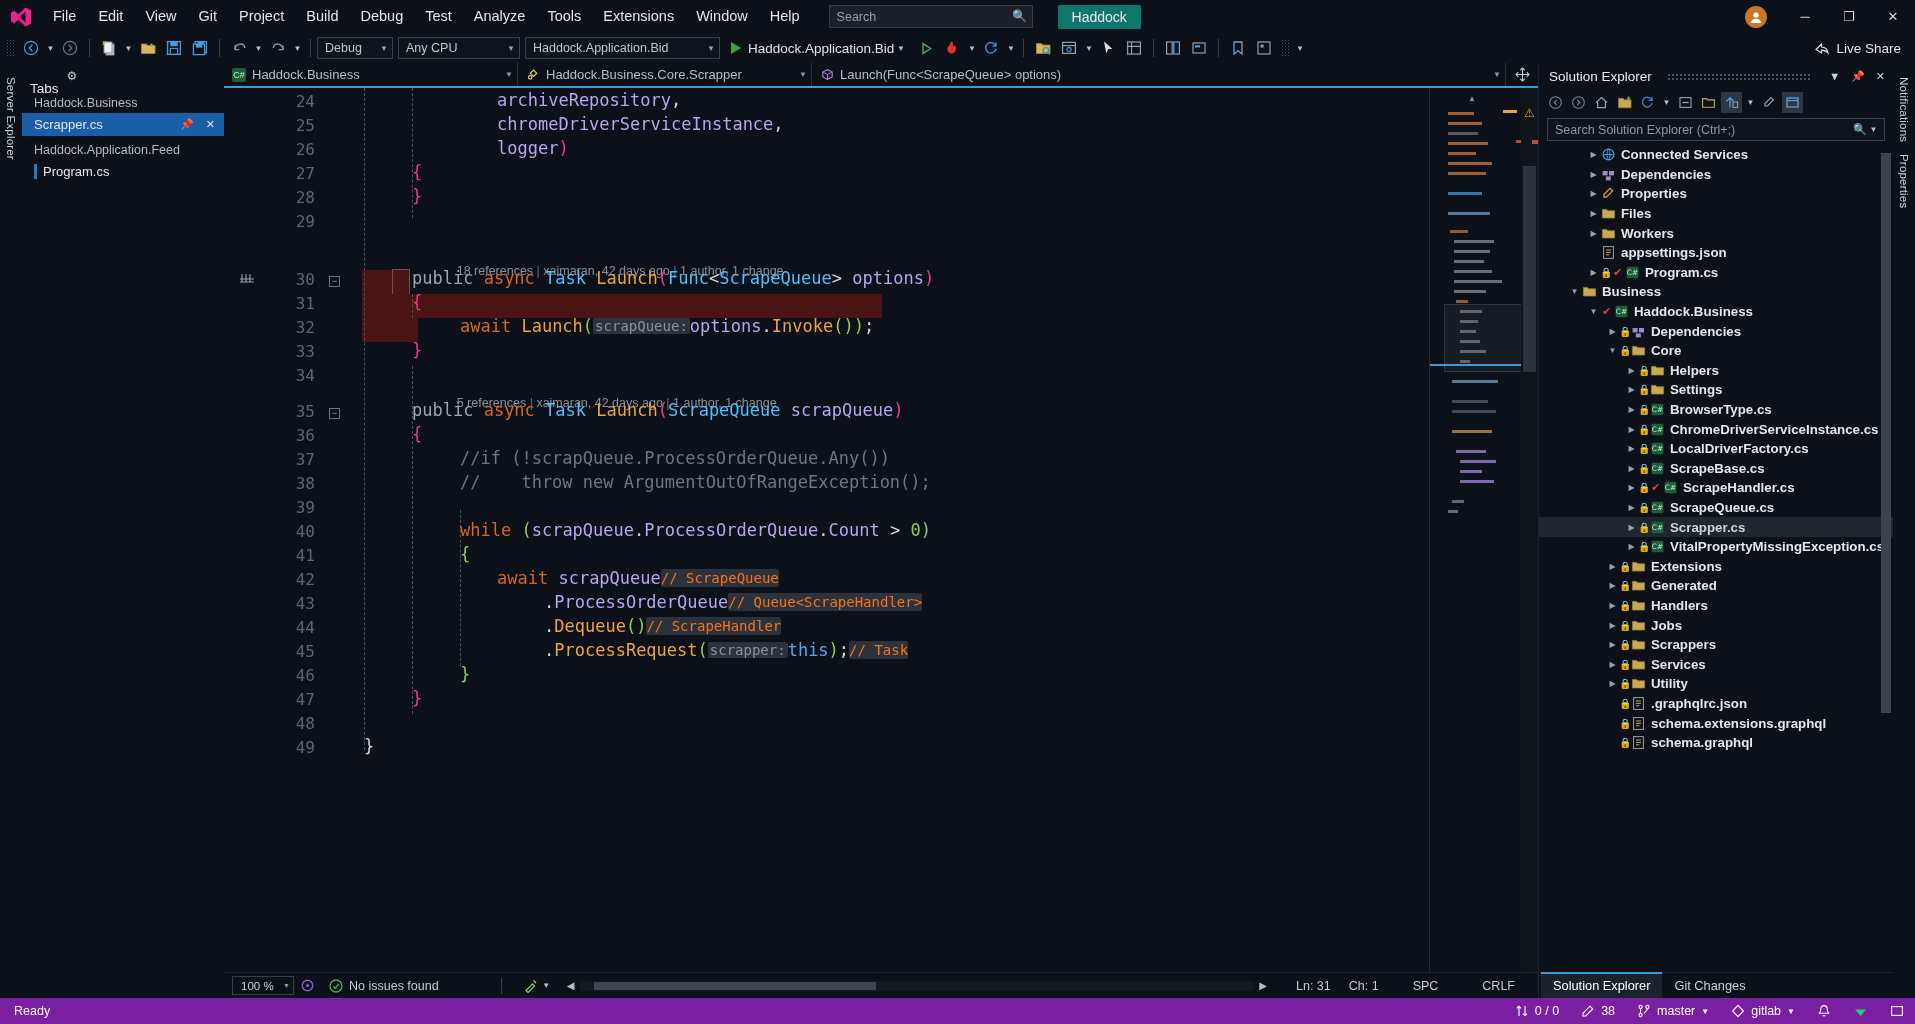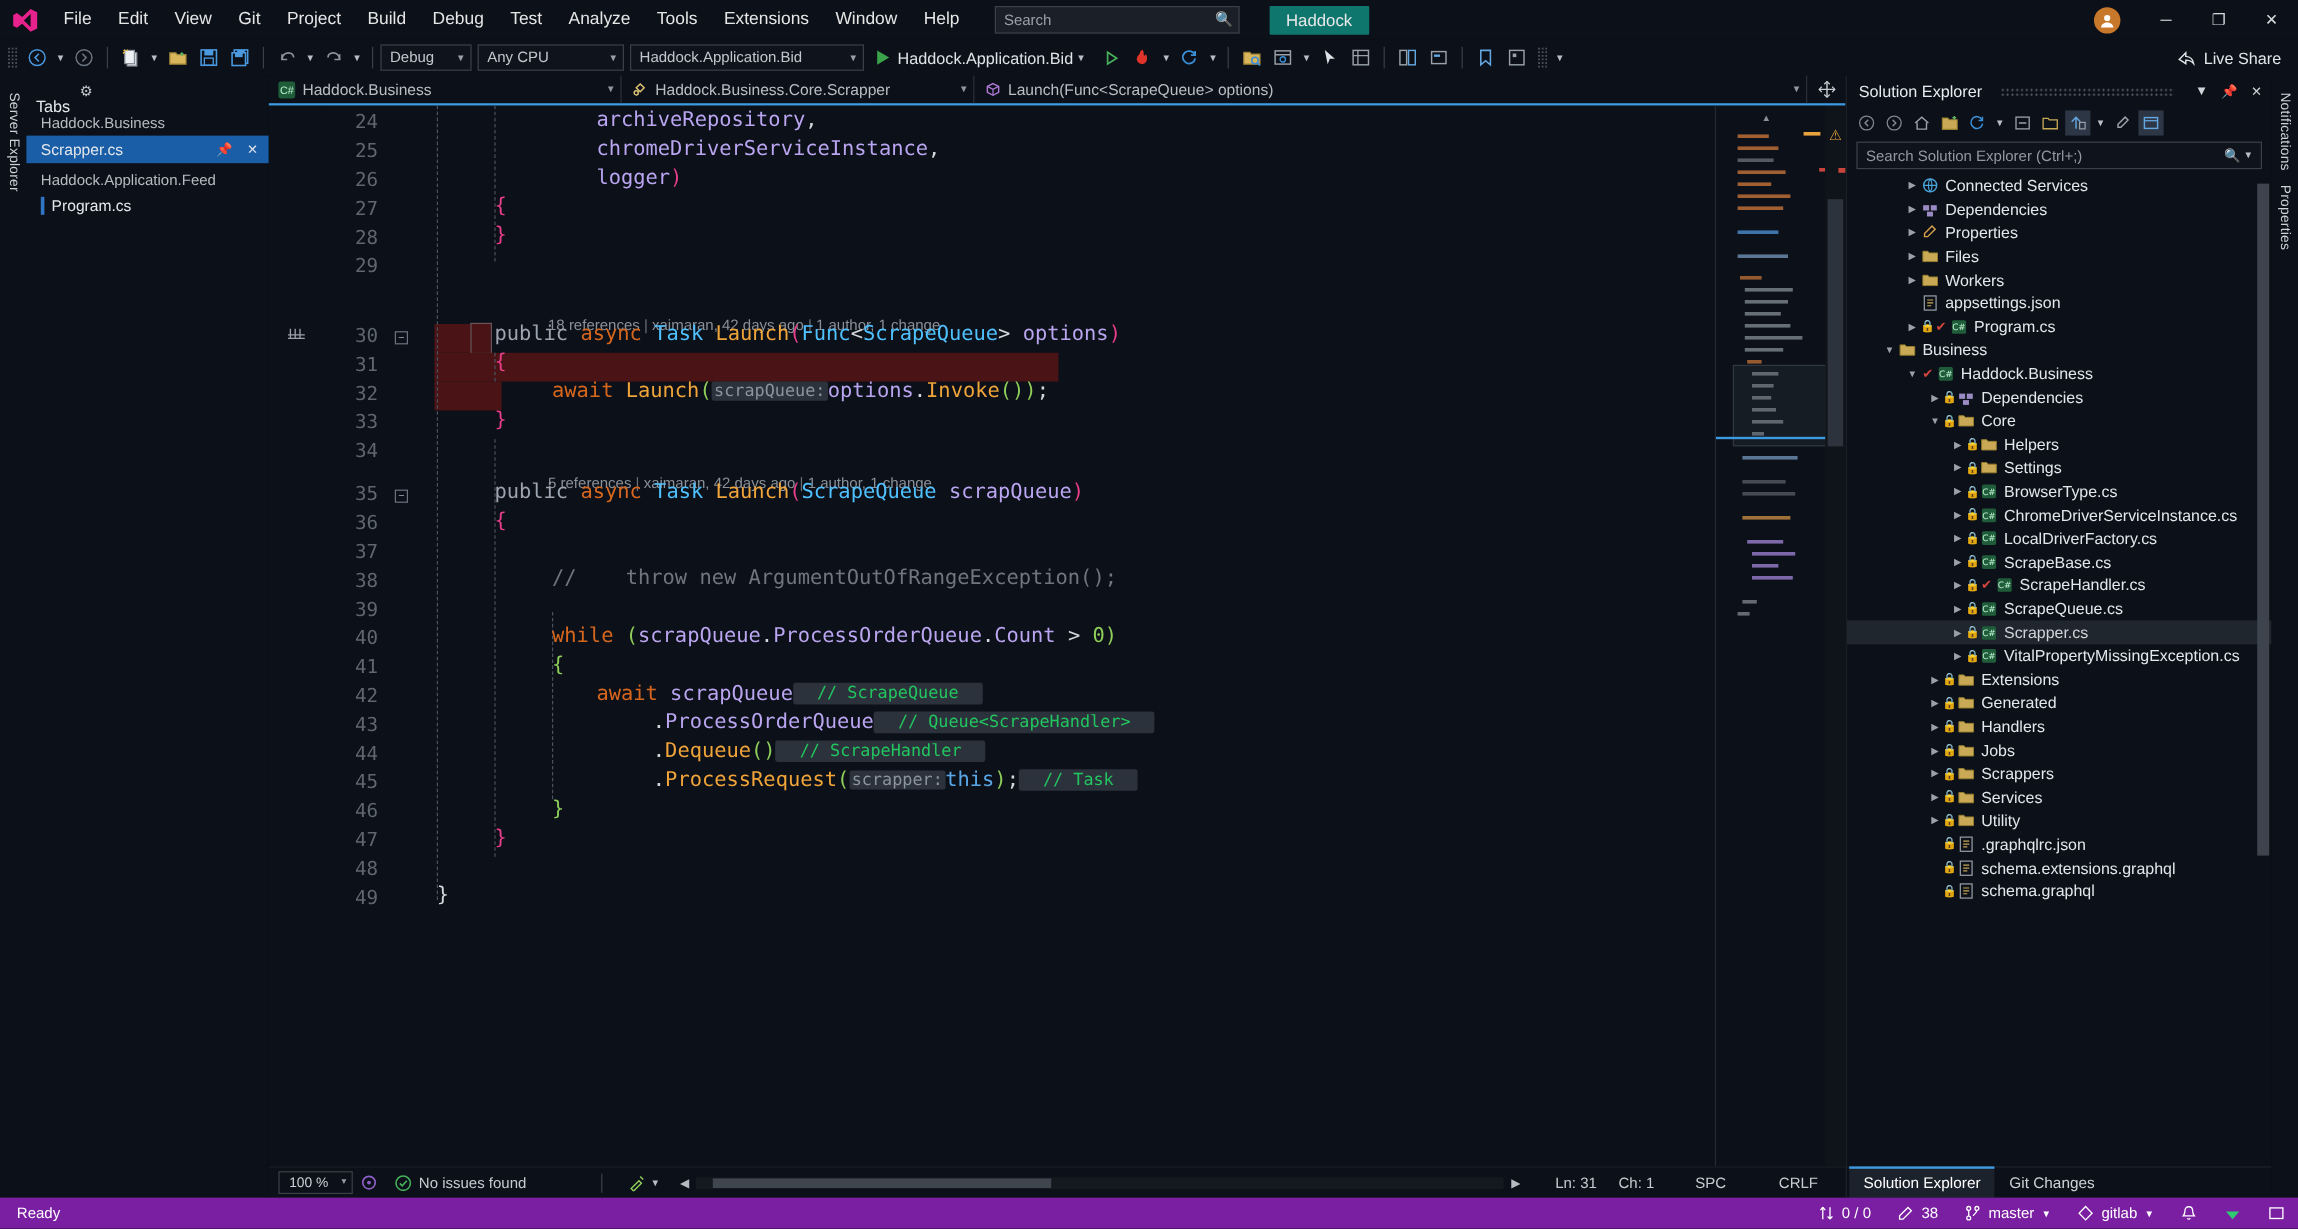--- a/index.html
+++ b/index.html
@@ -102,21 +102,21 @@
   .k{ color:#5aa7e8; }      
   .kw-ctrl{ color:#d8671e; } 
   .kmod{ color:#9da5b0; }
   .typ{ color:#4fc1ff; }
   .mth{ color:#f0a43a; }
   .id{ color:#b9a5f0; }
   .punct{ color:#d4d8dd; }
   .pink{ color:#e83e8c; }
   .green{ color:#8fce5a; }
   .cmt{ color:#6f7680; }
-  .hint{ background:#2b323c; color:#22c55e; font-size:14px; padding:1px 20px; border-radius:2px;
+  .hint{ background:#2b323c; color:#f97316; font-size:14px; padding:1px 0; border-radius:2px;
     font-family:"DejaVu Sans Mono", monospace; }
   .phint{ color:#8b939d; font-size:14px; background:#2b323c; border-radius:2px; padding:0 2px;}
   .hl{ position:absolute; background:#4a1417; }
   .caretline{ outline:1px solid #6b5558; }
   .guide{ position:absolute; width:0; border-left:1px dashed #4a5260; }
   .foldbox{ position:absolute; width:11px; height:11px; border:1px solid #6b7280; color:#a7aeb7;
     font-size:9px; line-height:9px; text-align:center; }
 
   
   .edstatus{ height:26px; flex:0 0 26px; display:flex; align-items:center; background:#0c1018;
@@ -144,21 +144,21 @@
     display:flex; align-items:center; padding:0 4px 0 7px; }
   .se-search input{ flex:1; background:transparent; border:0; outline:0; color:#b5bac1;
     font-size:12.5px; font-family:"Liberation Sans",sans-serif; }
   .se-search input::placeholder{ color:#9298a0; }
   .se-tree{ flex:1; overflow:hidden; position:relative; }
   .row{ height:19.6px; display:flex; align-items:center; font-size:13.3px; color:#e3e7eb;
     white-space:nowrap; }
   .row.sel{ background:#20262e; }
   .row .tw{ width:13px; text-align:center; color:#9aa1a9; font-size:8px; flex:0 0 13px;}
   .row .gi{ width:17px; flex:0 0 17px; display:flex; align-items:center; justify-content:center;}
-  .row .lbl{ padding-left:4px; }
+  .row .lbl{ padding-left:4px;font-weight:bold; }
   .se-scroll{ position:absolute; right:1px; top:0; width:12px; bottom:0; }
   .se-thumb{ position:absolute; right:1px; width:10px; background:#3d444d; }
   .se-foot{ height:26px; display:flex; align-items:flex-end; gap:0; padding-left:2px;
     border-top:1px solid #1d232c; }
   .se-tab{ padding:4px 12px 5px 12px; font-size:12.8px; color:#cdd2d8; }
   .se-tab.active{ background:#1b222b; color:#ffffff; border-top:2px solid #3d9ae0; }
 
   
   .btmtabs{ height:30px; flex:0 0 30px; display:flex; align-items:flex-end; background:#0c1018;
     padding-left:22px; gap:0;}
@@ -502,20 +502,21 @@
           <div class="ln" style="top:120px;left:143px;"></div>
 
           <div class="ln" style="top:178px;left:143px;"><span class="kmod">public </span><span class="kw-ctrl">async </span><span class="typ">Task </span><span class="mth">Launch</span><span class="pink">(</span><span class="typ">Func</span><span class="punct">&lt;</span><span class="typ">ScrapeQueue</span><span class="punct">&gt; </span><span class="id">options</span><span class="pink">)</span></div>
           <div class="ln" style="top:202px;left:143px;"><span class="pink">{</span></div>
           <div class="ln" style="top:226px;left:191px;"><span class="kw-ctrl">await </span><span class="mth">Launch</span><span class="green">(</span><span class="phint">scrapQueue:</span><span class="id">options</span><span class="punct">.</span><span class="mth">Invoke</span><span class="green">()</span><span class="green">)</span><span class="punct">;</span></div>
           <div class="ln" style="top:250px;left:143px;"><span class="pink">}</span></div>
           <div class="ln" style="top:274px;left:143px;"></div>
 
           <div class="ln" style="top:310px;left:143px;"><span class="kmod">public </span><span class="kw-ctrl">async </span><span class="typ">Task </span><span class="mth">Launch</span><span class="pink">(</span><span class="typ">ScrapeQueue </span><span class="id">scrapQueue</span><span class="pink">)</span></div>
           <div class="ln" style="top:334px;left:143px;"><span class="pink">{</span></div>
+          <div class="ln" style="top:358px;left:191px;"><span class="cmt">//if (!scrapQueue.ProcessOrderQueue.Any())</span></div>
           <div class="ln" style="top:382px;left:191px;"><span class="cmt">//    throw new ArgumentOutOfRangeException();</span></div>
           <div class="ln" style="top:406px;left:191px;"></div>
           <div class="ln" style="top:430px;left:191px;"><span class="kw-ctrl">while </span><span class="green">(</span><span class="id">scrapQueue</span><span class="punct">.</span><span class="id">ProcessOrderQueue</span><span class="punct">.</span><span class="id">Count</span><span class="punct"> &gt; </span><span class="green">0)</span></div>
           <div class="ln" style="top:454px;left:191px;"><span class="green">{</span></div>
           <div class="ln" style="top:478px;left:228px;"><span class="kw-ctrl">await </span><span class="id">scrapQueue</span><span class="hint">// ScrapeQueue</span></div>
           <div class="ln" style="top:502px;left:275px;"><span class="punct">.</span><span class="id">ProcessOrderQueue</span><span class="hint">// Queue&lt;ScrapeHandler&gt;</span></div>
           <div class="ln" style="top:526px;left:275px;"><span class="punct">.</span><span class="mth">Dequeue</span><span class="green">()</span><span class="hint">// ScrapeHandler</span></div>
           <div class="ln" style="top:550px;left:275px;"><span class="punct">.</span><span class="mth">ProcessRequest</span><span class="green">(</span><span class="phint">scrapper:</span><span class="k">this</span><span class="green">)</span><span class="punct">;</span><span class="hint">// Task</span></div>
           <div class="ln" style="top:574px;left:191px;"><span class="green">}</span></div>
           <div class="ln" style="top:598px;left:143px;"><span class="pink">}</span></div>

